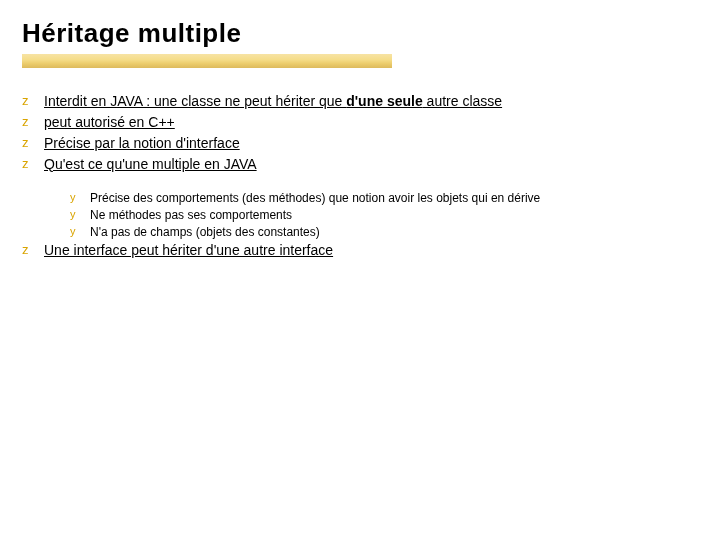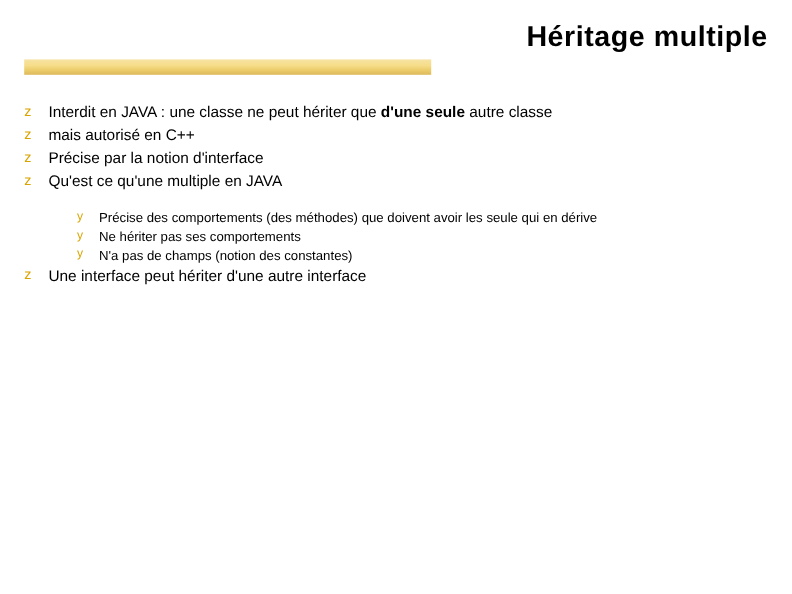--- a/index.html
+++ b/index.html
@@ -17,21 +17,20 @@
     width: 720px;
     height: 540px;
     box-sizing: border-box;
     padding: 18px 22px 0 22px;
   }
   .title {
     font-size: 26px;
     font-weight: bold;
     font-family: Arial, "Helvetica Neue", sans-serif;
     letter-spacing: 0.5px;
-    text-align: right;
   }
   .stripe {
     position: absolute;
     left: 22px;
     top: 54px;
     width: 370px;
     height: 14px;
     background: linear-gradient(to bottom,
       #f6e09a 0%, #f4d97c 40%, #e9c65a 70%, #d9b24a 100%);
     opacity: 0.9;
@@ -55,21 +54,21 @@
     margin-bottom: 2px;
   }
   .z-bullet {
     color: #d9a400;
     font-family: "Zapf Dingbats", "Segoe UI Symbol", Arial, sans-serif;
     font-size: 13px;
     width: 22px;
     flex: 0 0 22px;
     text-align: left;
   }
-  .z-text { flex: 1 1 auto; }
+  .z-text { flex: 1 1 auto; text-decoration: underline; }
   .sub {
     margin-top: 16px;
     margin-left: 48px;
   }
   ul.y-list > li {
     display: flex;
     align-items: flex-start;
     font-size: 12px;
     line-height: 1.35;
     margin-bottom: 1px;
@@ -99,45 +98,45 @@
 
     <ul class="z-list">
       <li>
         <span class="z-bullet">z</span>
         <span class="z-text">
           <span>Interdit en JAVA : une classe ne peut hériter que </span><b>d'une seule</b><span> autre classe</span>
         </span>
       </li>
       <li>
         <span class="z-bullet">z</span>
-        <span class="z-text">mais autorisé en C++</span>
+        <span class="z-text">peut autorisé en C++</span>
       </li>
       <li>
         <span class="z-bullet">z</span>
         <span class="z-text">Précise par la notion d'interface</span>
       </li>
       <li>
         <span class="z-bullet">z</span>
         <span class="z-text">Qu'est ce qu'une multiple en JAVA</span>
       </li>
     </ul>
 
     <div class="sub">
       <ul class="y-list">
         <li>
           <span class="y-bullet">y</span>
-          <span class="y-text">Précise des comportements (des méthodes) que doivent avoir les seule qui en dérive</span>
+          <span class="y-text">Précise des comportements (des méthodes) que notion avoir les objets qui en dérive</span>
         </li>
         <li>
           <span class="y-bullet">y</span>
-          <span class="y-text">Ne hériter pas ses comportements</span>
+          <span class="y-text">Ne méthodes pas ses comportements</span>
         </li>
         <li>
           <span class="y-bullet">y</span>
-          <span class="y-text">N'a pas de champs (notion des constantes)</span>
+          <span class="y-text">N'a pas de champs (objets des constantes)</span>
         </li>
       </ul>
     </div>
 
     <ul class="z-list after">
       <li>
         <span class="z-bullet">z</span>
         <span class="z-text">Une interface peut hériter d'une autre interface</span>
       </li>
     </ul>

